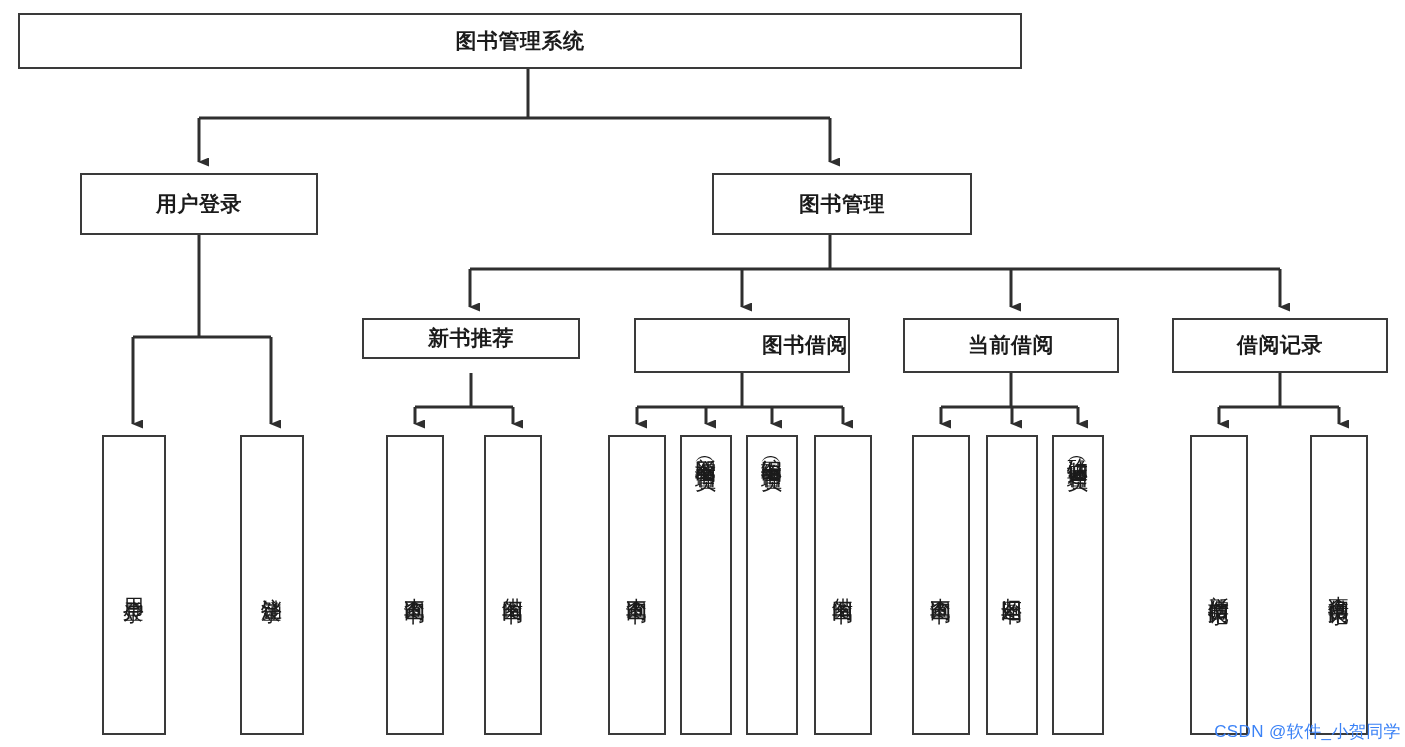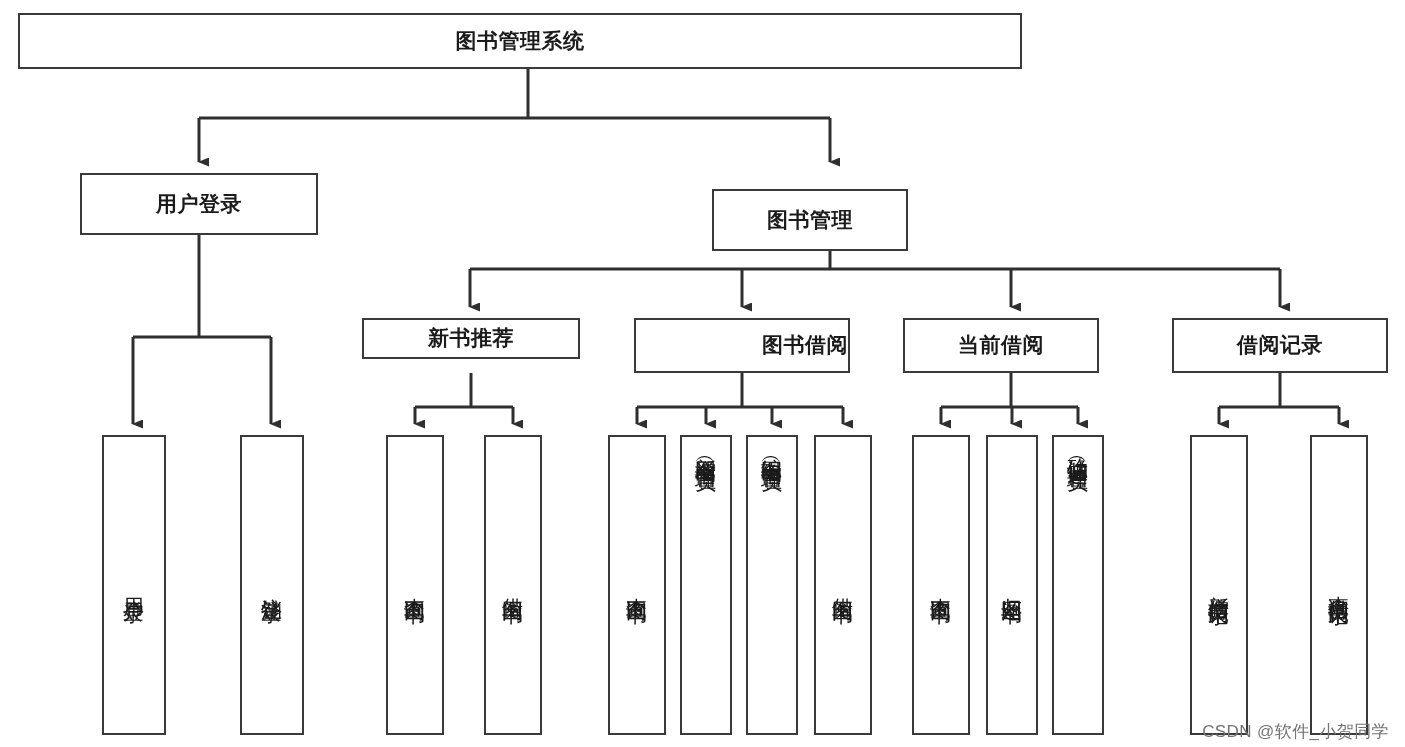--- a/index.html
+++ b/index.html
@@ -40,24 +40,24 @@
   .node.vert .label{
     writing-mode:vertical-rl;
     text-orientation:upright;
     font-size:21px;
     letter-spacing:2px;
     line-height:1.0;
   }
   .node.vert.mid{align-items:center;padding-top:0;}
   #watermark{
     position:absolute;
-    right:16px;
+    right:4px;
     bottom:4px;
     font-size:17px;
-    color:#737373;
+    color:#3b82f6;
     white-space:nowrap;
     letter-spacing:0.4px;
   }
 </style>
 </head>
 <body>
 
 <div id="diagram-root">
   <svg class="edges" viewBox="0 0 1405 747">
     <defs>
@@ -101,30 +101,30 @@
         <line x1="1339" y1="407" x2="1339" y2="424" stroke="#2f2f2f" stroke-width="3" marker-end="url(#arrowhead)"></line>
       </g>
   </svg>
   <div id="node-layer">
       <div class="node horiz" style="left: 18px; top: 13px; width: 1004px; height: 56px;">
         <span class="label">图书管理系统</span>
       </div>
       <div class="node horiz" style="left: 80px; top: 173px; width: 238px; height: 62px;">
         <span class="label">用户登录</span>
       </div>
-      <div class="node horiz" style="left: 712px; top: 189px; width: 196px; height: 62px;">
+      <div class="node horiz" style="left: 712px; top: 173px; width: 260px; height: 62px;">
         <span class="label">图书管理</span>
       </div>
       <div class="node horiz" style="left: 362px; top: 318px; width: 218px; height: 41px;">
         <span class="label">新书推荐</span>
       </div>
       <div class="node horiz" style="left: 634px; top: 318px; width: 216px; height: 55px; justify-content: flex-end;">
         <span class="label">图书借阅</span>
       </div>
-      <div class="node horiz" style="left: 903px; top: 318px; width: 196px; height: 55px;">
+      <div class="node horiz" style="left: 903px; top: 318px; width: 216px; height: 55px;">
         <span class="label">当前借阅</span>
       </div>
       <div class="node horiz" style="left: 1172px; top: 318px; width: 216px; height: 55px;">
         <span class="label">借阅记录</span>
       </div>
       <div class="node vert mid" style="left: 102px; top: 435px; width: 64px; height: 300px;">
         <span class="label">用户登录</span>
       </div>
       <div class="node vert mid" style="left: 240px; top: 435px; width: 64px; height: 300px;">
         <span class="label">注销登录</span>

